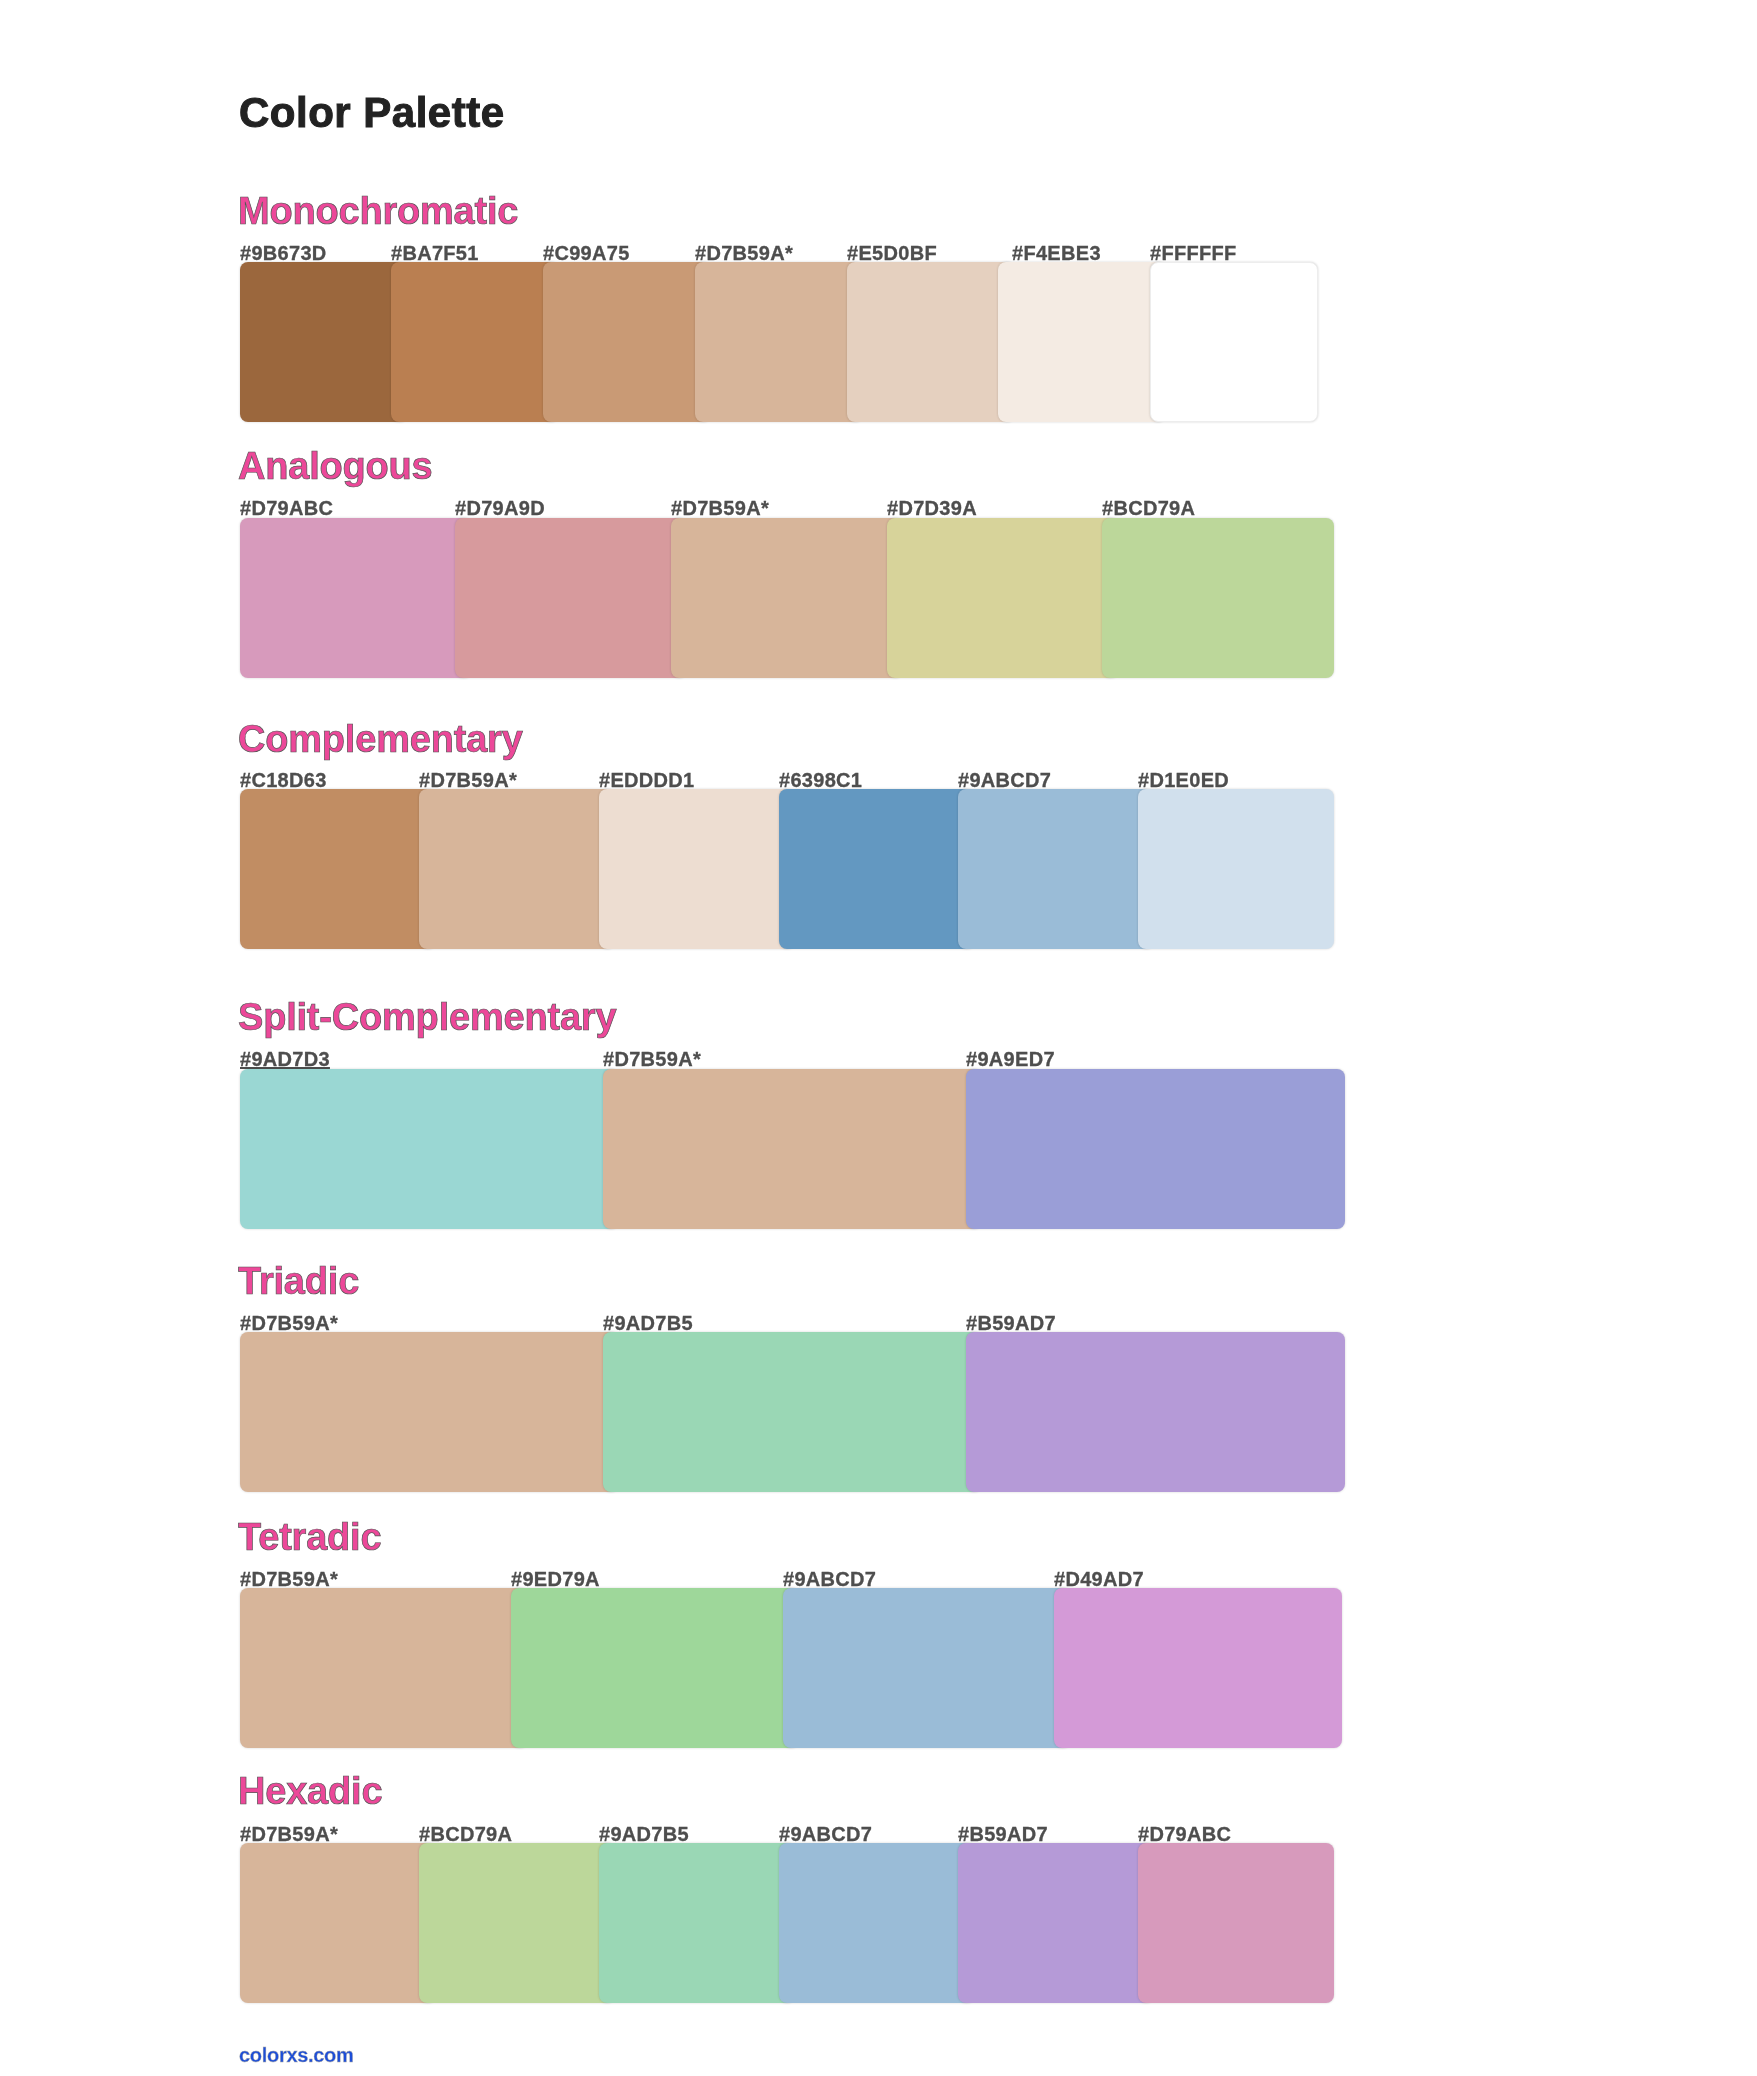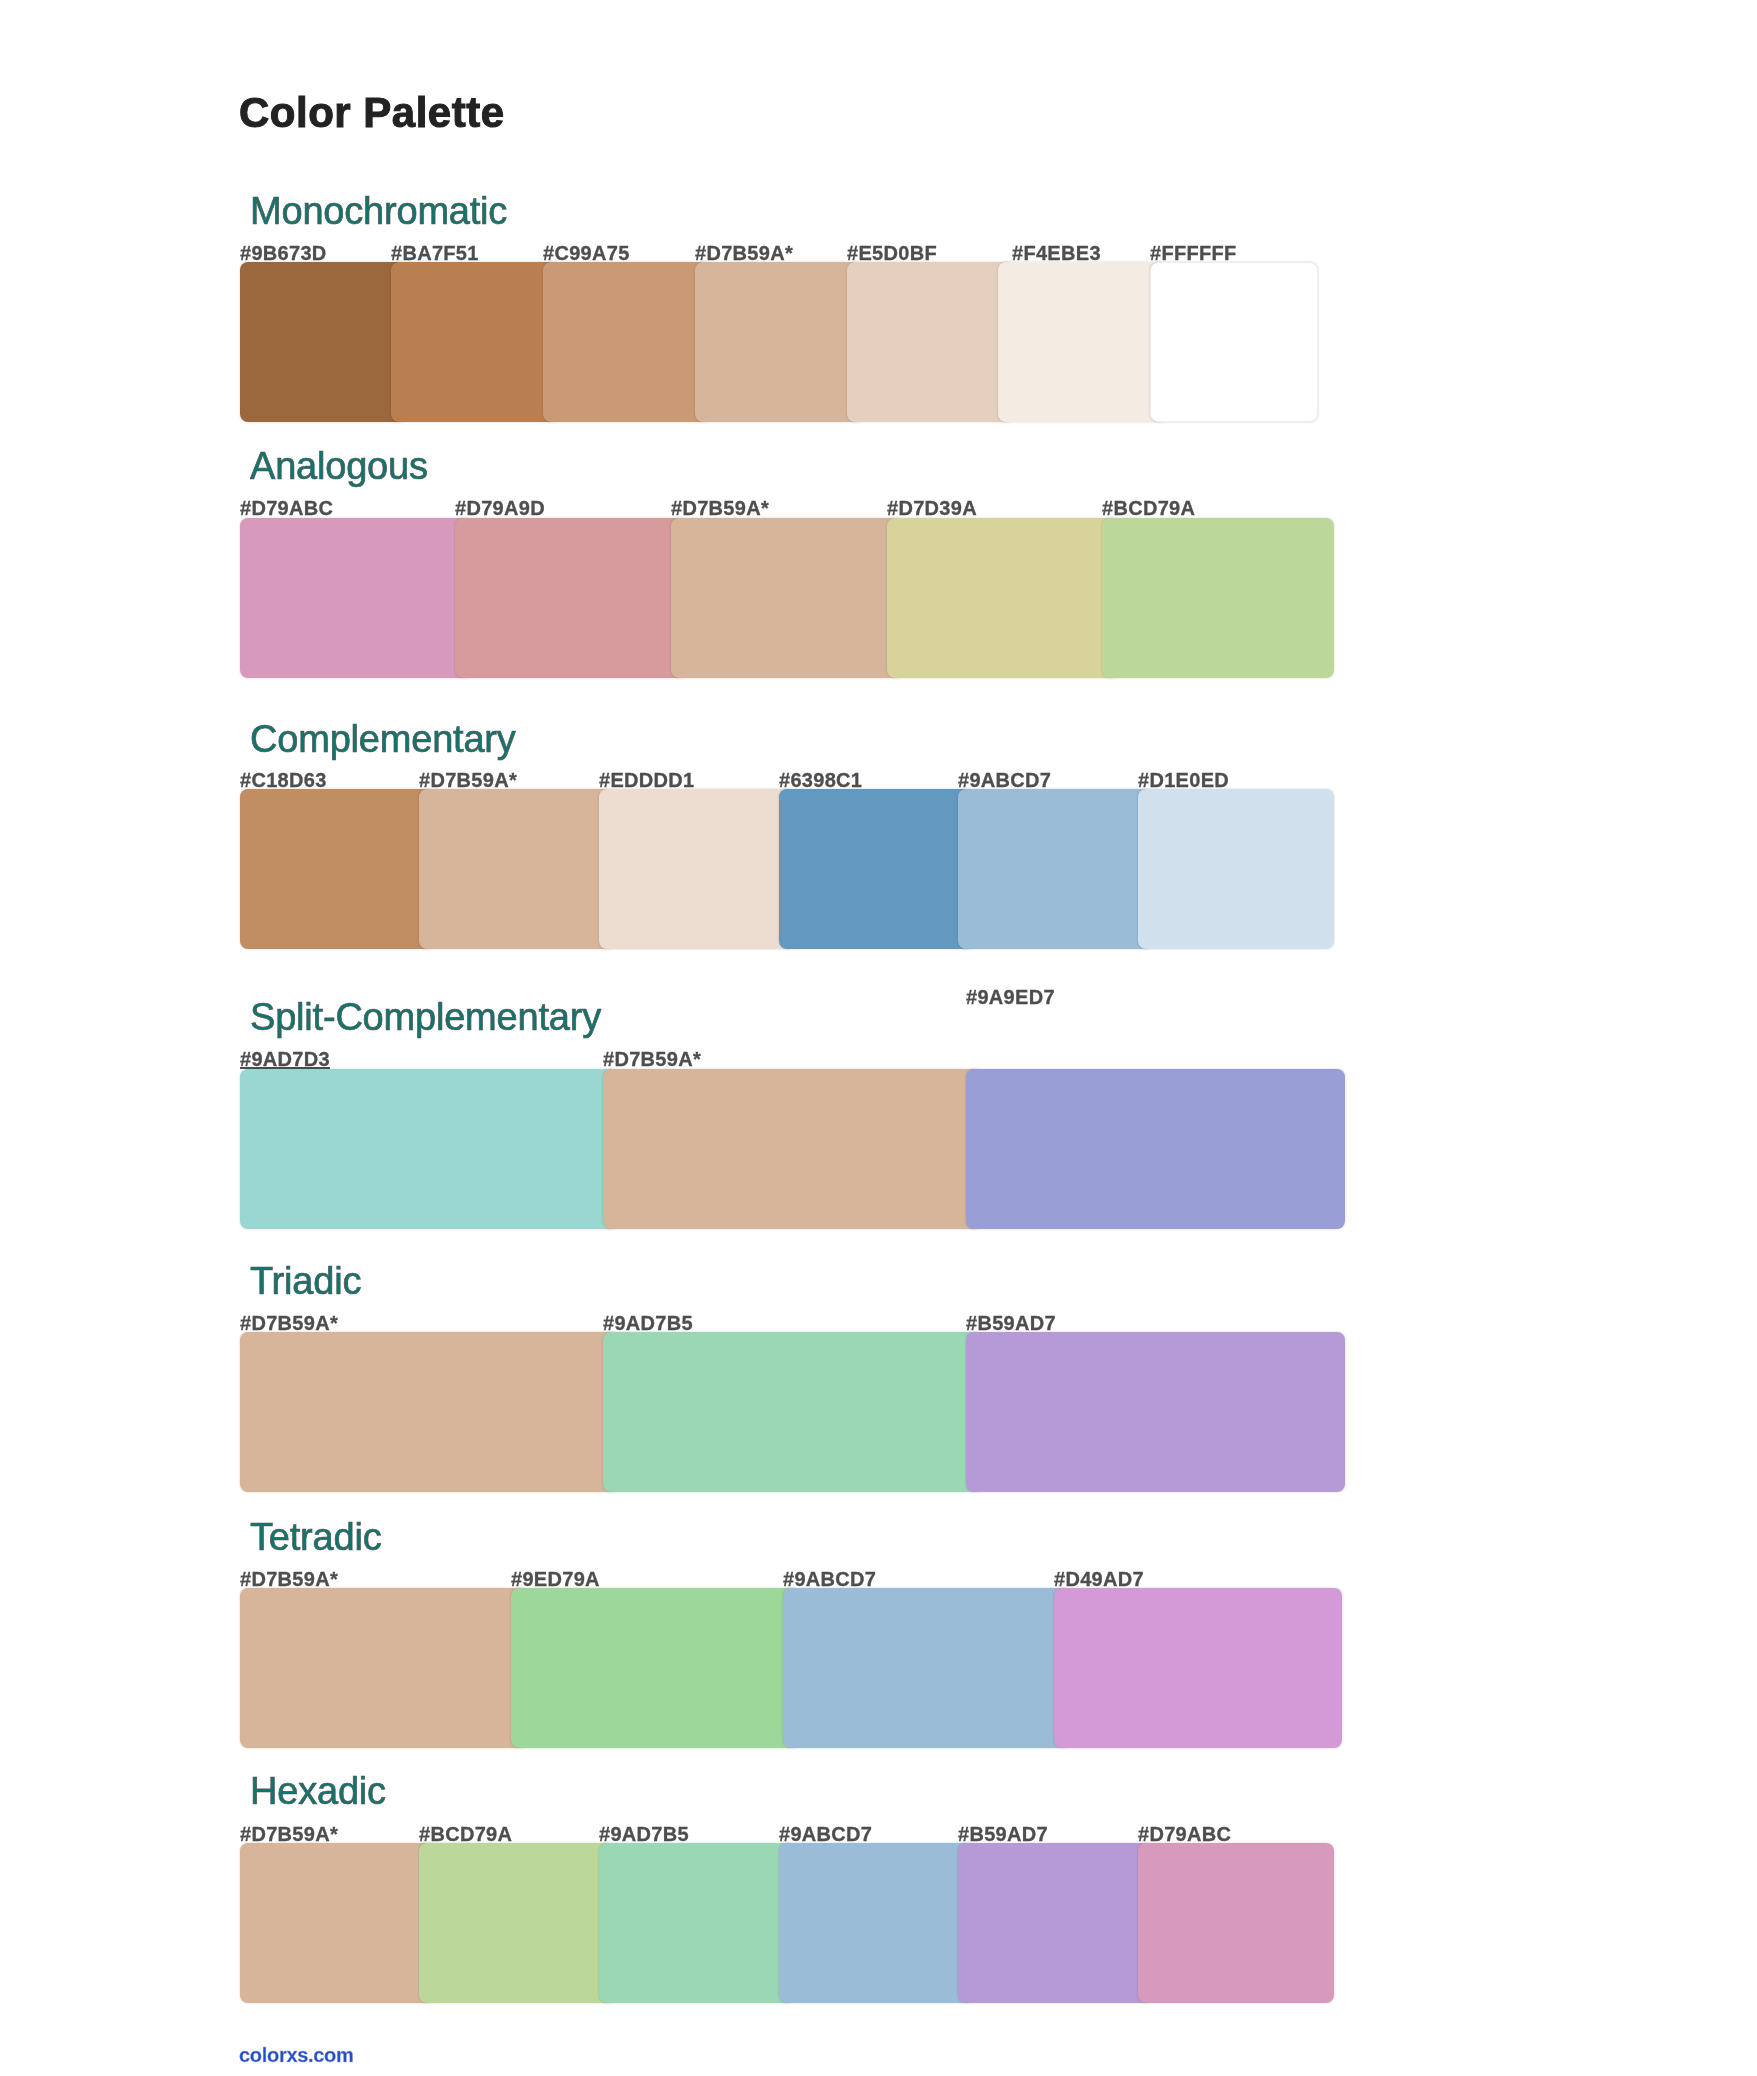--- a/index.html
+++ b/index.html
@@ -41,25 +41,25 @@
     font-size: 42px;
     font-weight: bold;
     letter-spacing: 0.5px;
     color: #222222;
     -webkit-text-stroke: 1px #222222;
     line-height: 1;
     white-space: nowrap;
   }
   .section-title {
     position: absolute;
-    left: 250px;
+    left: 238px;
     font-size: 38px;
-    font-weight: normal;
+    font-weight: bold;
     letter-spacing: -0.2px;
-    color: #0f766e;
+    color: #ec4899;
     -webkit-text-stroke: 0.7px #555555;
     line-height: 1;
     white-space: nowrap;
   }
   .swatch-label {
     position: absolute;
     font-size: 20px;
     font-weight: bold;
     letter-spacing: 0.3px;
     color: #4e4e4e;
@@ -141,21 +141,21 @@
         <div class="swatch" style="left: 958px; top: 789px; width: 196px; background: rgb(154, 188, 215); z-index: 14;"></div>
         <div class="swatch-label" style="left: 1138px; top: 770px;">#D1E0ED</div>
         <div class="swatch" style="left: 1138px; top: 789px; width: 196px; background: rgb(209, 224, 237); z-index: 15;"></div>
       </div>
       <div class="section">
         <div class="section-title" style="top: 998px;">Split-Complementary</div>
         <div class="swatch-label" style="left: 240px; top: 1049px; text-decoration: underline;">#9AD7D3</div>
         <div class="swatch" style="left: 240px; top: 1069px; width: 379px; background: rgb(154, 215, 211); z-index: 10;"></div>
         <div class="swatch-label" style="left: 603px; top: 1049px;">#D7B59A*</div>
         <div class="swatch" style="left: 603px; top: 1069px; width: 379px; background: rgb(215, 181, 154); z-index: 11;"></div>
-        <div class="swatch-label" style="left: 966px; top: 987px;">#9A9ED7</div>
+        <div class="swatch-label" style="left: 966px; top: 1049px;">#9A9ED7</div>
         <div class="swatch" style="left: 966px; top: 1069px; width: 379px; background: rgb(154, 158, 215); z-index: 12;"></div>
       </div>
       <div class="section">
         <div class="section-title" style="top: 1262px;">Triadic</div>
         <div class="swatch-label" style="left: 240px; top: 1313px;">#D7B59A*</div>
         <div class="swatch" style="left: 240px; top: 1332px; width: 379px; background: rgb(215, 181, 154); z-index: 10;"></div>
         <div class="swatch-label" style="left: 603px; top: 1313px;">#9AD7B5</div>
         <div class="swatch" style="left: 603px; top: 1332px; width: 379px; background: rgb(154, 215, 181); z-index: 11;"></div>
         <div class="swatch-label" style="left: 966px; top: 1313px;">#B59AD7</div>
         <div class="swatch" style="left: 966px; top: 1332px; width: 379px; background: rgb(181, 154, 215); z-index: 12;"></div>

